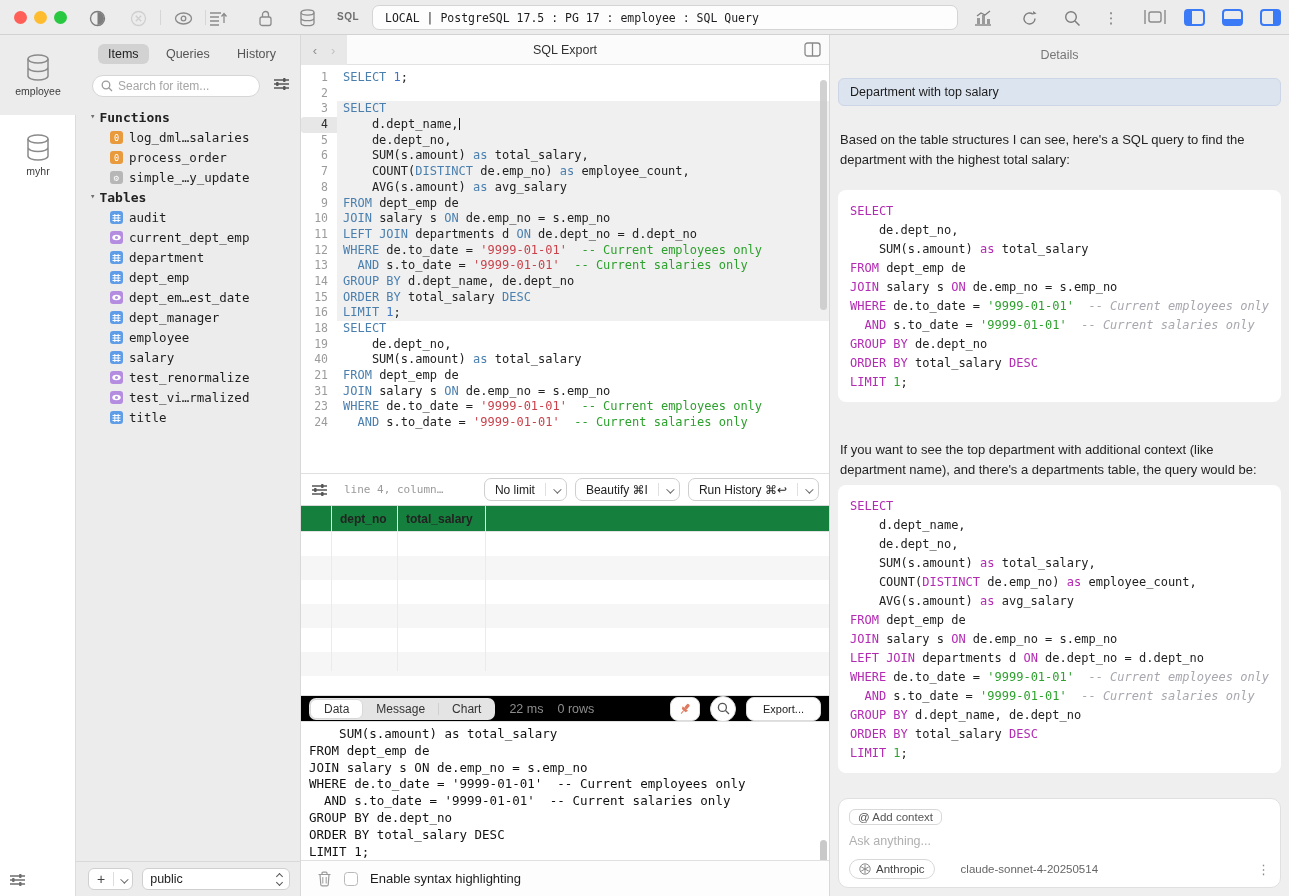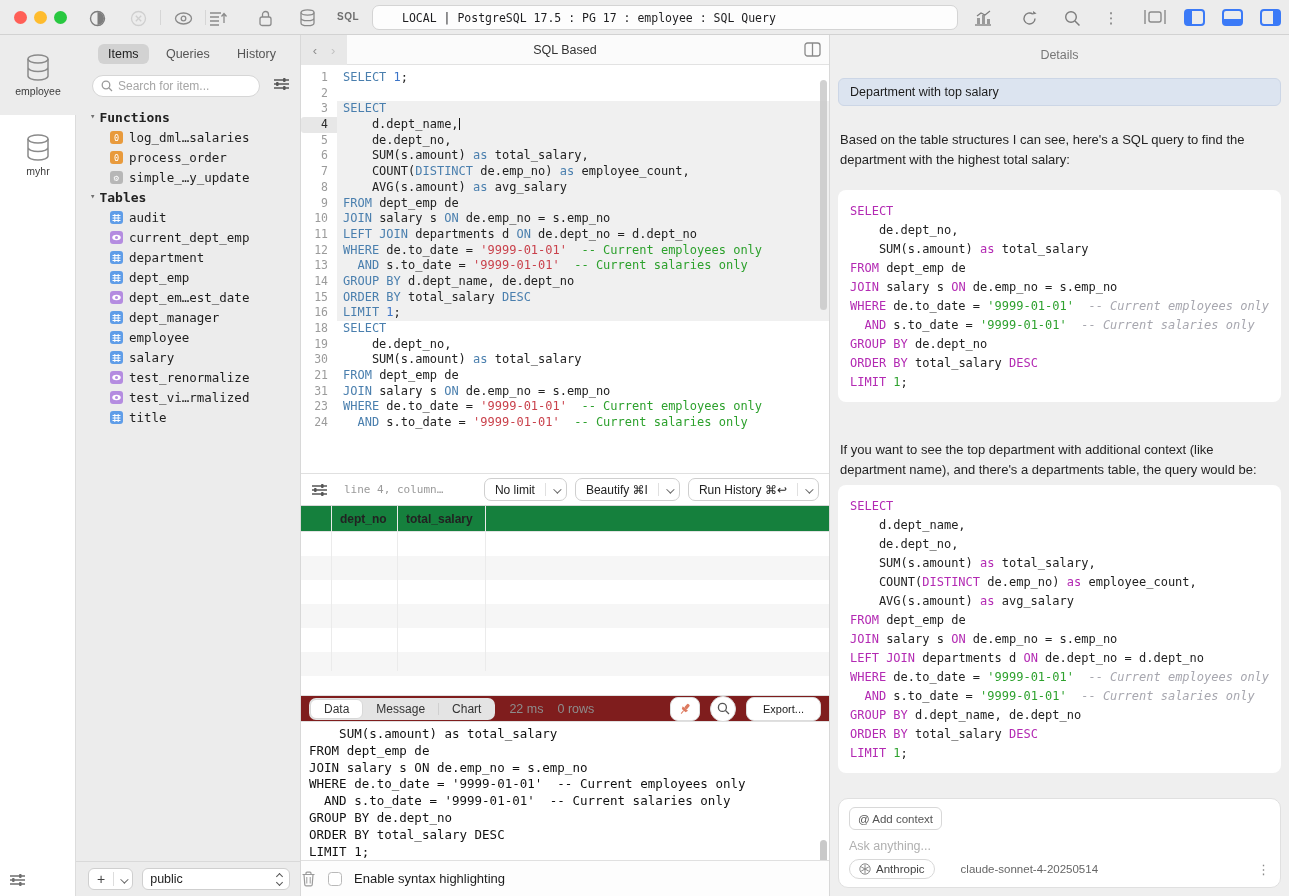--- a/index.html
+++ b/index.html
@@ -6,21 +6,21 @@
   html,body { width:1289px; height:896px; overflow:hidden; }
   body { font-family:"Liberation Sans", sans-serif; background:#ffffff; color:#222; position:relative; }
 
   
   .titlebar { position:absolute; left:0; top:0; width:1289px; height:35px; background:#ececec; border-bottom:1px solid #d2d2d2; }
   .tl { position:absolute; top:11px; width:13px; height:13px; border-radius:50%; }
   .tl.red{ left:14px; background:#ff5f57; } .tl.yellow{ left:34px; background:#febc2e; } .tl.green{ left:54px; background:#28c840; }
   .tb-icon { position:absolute; top:7px; width:22px; height:22px; display:flex; align-items:center; justify-content:center; color:#7d7d7d; }
   .tb-sep { position:absolute; top:10px; width:1px; height:15px; background:#d6d6d6; }
   .sql-label { position:absolute; left:337px; top:11px; font-size:10px; font-weight:bold; letter-spacing:.5px; color:#6e6e6e; }
-  .title-pill { position:absolute; left:372px; top:5px; width:586px; height:25px; background:#fdfdfd; border:1px solid #d4d4d4; border-radius:7px; display:flex; align-items:center; padding-left:29px; font-family:"DejaVu Sans Mono",monospace; font-size:11.5px; color:#1d1d1f; }
+  .title-pill { position:absolute; left:372px; top:5px; width:586px; height:25px; background:#fdfdfd; border:1px solid #d4d4d4; border-radius:7px; display:flex; align-items:center; padding-left:12px; font-family:"DejaVu Sans Mono",monospace; font-size:11.5px; color:#1d1d1f; }
   .layout-gray { position:absolute; top:9px; display:flex; align-items:center; gap:2px; color:#7d7d7d; }
   .blue-box { position:absolute; top:9px; width:21px; height:17px; border:2px solid #3b7af7; border-radius:4px; }
   .blue-box .fill { position:absolute; background:#3b7af7; }
   .blue-box.l .fill{ left:0; top:0; bottom:0; width:6px; }
   .blue-box.b .fill{ left:0; right:0; bottom:0; height:5px; }
   .blue-box.r .fill{ right:0; top:0; bottom:0; width:6px; }
 
   
   .strip { position:absolute; left:0; top:35px; width:76px; height:861px; background:#ffffff; }
   .strip .active-block { position:absolute; left:0; top:0; width:76px; height:80px; background:#ececec; }
@@ -78,49 +78,49 @@
 
   
   .results { position:absolute; left:0; top:470px; width:100%; height:190px; border-top:1px solid #d8d8d8; background:#fff; overflow:hidden; }
   .res-header { position:absolute; left:0; top:0; width:100%; height:26px; background:#15803d; border-bottom:1px solid #e3e3e3; display:flex; align-items:center; font-size:12px; font-weight:bold; color:#222; }
   .res-header .hcell { padding-left:9px; }
   .res-rows { position:absolute; left:0; top:26px; width:100%; }
   .res-row { height:24px; }
   .res-row.alt { background:#f6f6f6; }
   .res-vline { position:absolute; top:0; bottom:24px; width:1px; background:#ebebeb; }
 
-  .res-footer { position:absolute; left:0; top:660px; width:100%; height:27px; background:#7f1d1d; border-top:1px solid #e0e0e0; border-bottom:1px solid #e0e0e0; display:flex; align-items:center; padding:0 8px; }
+  .res-footer { position:absolute; left:0; top:660px; width:100%; height:27px; background:#000000; border-top:1px solid #e0e0e0; border-bottom:1px solid #e0e0e0; display:flex; align-items:center; padding:0 8px; }
   .seg { display:flex; align-items:center; background:#e4e4e4; border-radius:7px; height:22px; padding:1px; }
   .seg .s { font-size:12px; color:#333; padding:0 13px; height:20px; display:flex; align-items:center; border-radius:6px; }
   .seg .s.sel { background:#fff; border:1px solid #d8d8d8; }
   .seg .sdv { width:1px; height:12px; background:#d0d0d0; }
   .res-meta { font-size:12.5px; color:#8d8d8d; margin-left:14px; }
   .rf-btn { height:24px; background:#fff; border:1px solid #ddd; border-radius:8px; display:flex; align-items:center; justify-content:center; }
   .export-btn { padding:0 16px; font-size:11px; color:#222; margin-left:10px; }
   .icon-btn { width:30px; margin-left:10px; }
   .circle-btn { width:26px; border-radius:50%; margin-left:10px; }
 
   
   .msg-panel { position:absolute; left:0; top:687px; width:100%; height:138px; background:#fff; overflow:hidden; font-family:"DejaVu Sans Mono",monospace; font-size:12.5px; line-height:16.8px; color:#111; padding:4px 0 0 8px; white-space:pre; }
   .msg-scroll { position:absolute; right:2px; top:805px; width:7px; height:28px; background:#c9c9c9; border-radius:4px; }
-  .ed-bottombar { position:absolute; left:0; top:825px; width:100%; height:36px; border-top:1px solid #e0e0e0; background:#fdfdfd; display:flex; align-items:center; gap:12px; }
+  .ed-bottombar { position:absolute; left:0; top:825px; width:100%; height:36px; border-top:1px solid #e0e0e0; background:#fdfdfd; display:flex; align-items:center; gap:12px; padding-left:16px; }
   .checkbox { width:14px; height:14px; border:1.5px solid #b9b9b9; border-radius:3.5px; background:#fff; }
   .cb-label { font-size:13px; color:#1c1c1c; }
 
   
   .right-panel { position:absolute; left:830px; top:35px; width:459px; height:861px; background:#efefef; overflow:hidden; }
   .rp-tabs { position:absolute; top:10px; left:0; width:100%; display:flex; justify-content:center; gap:18px; align-items:center;flex-direction:column; }
   .rp-tab { font-size:12.5px; color:#777; padding:3px 11px; border-radius:6px; }
   .rp-tab.sel { background:#d4d4d4; color:#1d1d1d; }
   .rp-banner { position:absolute; left:8px; top:43px; width:443px; height:28px; background:#dce4f0; border:1px solid #ccd6e6; border-radius:6px; display:flex; align-items:center; padding-left:11px; font-size:12.5px; color:#1c1c1c; }
   .rp-para { position:absolute; left:10px; width:436px; font-size:13px; line-height:20px; color:#242424; }
   .rp-code { position:absolute; left:8px; width:443px; background:#fff; border-radius:8px; padding:12px 0 10px 12px; font-family:"DejaVu Sans Mono",monospace; font-size:12px; line-height:19px; white-space:pre; overflow:hidden; }
   .k-as{color:#b32ab3;} .s-as{color:#2da12d;} .c-as{color:#a7a7af; font-style:italic;} .n-as{color:#2da12d;}
   .chat-card { position:absolute; left:8px; top:763px; width:443px; height:90px; background:#fff; border:1px solid #e0e0e0; border-radius:10px; padding:8px 10px; }
-  .ctx-chip { display:inline-flex; align-items:center; height:23px; border:1px solid #d8d8d8; border-radius:6px; padding:0 8px; font-size:11.5px; color:#555; }
+  .ctx-chip { display:inline-flex; align-items:center; height:16px; border:1px solid #d8d8d8; border-radius:6px; padding:0 8px; font-size:11.5px; color:#555; }
   .ask-ph { margin-top:9px; font-size:12.5px; color:#b0b0b0; }
   .chat-bottom { position:absolute; left:10px; right:10px; bottom:8px; display:flex; align-items:center; }
   .prov-chip { display:inline-flex; align-items:center; gap:5px; height:20px; border:1px solid #d8d8d8; border-radius:10px; padding:0 9px; font-size:11.5px; color:#444; }
   .model-txt { font-size:11.5px; color:#666; margin-left:26px; }
   .kebab { margin-left:auto; color:#8a8a8a; font-size:13px; }
   svg { display:block; }
 </style>
 </head>
 <body>
 
@@ -417,21 +417,21 @@
     </div>
   </div>
 </div>
 
 <div class="editor-pane">
   <div class="ed-header">
     <div class="ed-nav">
       <span>‹</span>
       <span class="fwd">›</span>
     </div>
-    <div class="ed-title">SQL Based</div>
+    <div class="ed-title">SQL Export</div>
     <div class="ed-split">
       <svg width="17" height="15" viewBox="0 0 17 15">
           <rect x="1" y="1" width="15" height="13" rx="2.5" fill="none" stroke="#8a8a8a" stroke-width="1.3"></rect>
           <path d="M8.5 1 V14" stroke="#8a8a8a" stroke-width="1.3"></path>
         </svg>
     </div>
   </div>
   <div class="code-area" id="code-area">
       <div class="code-row"><span class="gut">1</span><span class="txt"><span class="k-ed">SELECT</span> <span class="n-ed">1</span>;</span></div>
       <div class="code-row"><span class="gut">2</span><span class="txt"></span></div>
@@ -444,21 +444,21 @@
       <div class="code-row"><span class="gut">9</span><span class="txt stmt"><span class="k-ed">FROM</span> dept_emp de</span></div>
       <div class="code-row"><span class="gut">10</span><span class="txt stmt"><span class="k-ed">JOIN</span> salary s <span class="k-ed">ON</span> de.emp_no = s.emp_no</span></div>
       <div class="code-row"><span class="gut">11</span><span class="txt stmt"><span class="k-ed">LEFT</span> <span class="k-ed">JOIN</span> departments d <span class="k-ed">ON</span> de.dept_no = d.dept_no</span></div>
       <div class="code-row"><span class="gut">12</span><span class="txt stmt"><span class="k-ed">WHERE</span> de.to_date = <span class="s-ed">'9999-01-01'</span>  <span class="c-ed">-- Current employees only</span></span></div>
       <div class="code-row"><span class="gut">13</span><span class="txt stmt">  <span class="k-ed">AND</span> s.to_date = <span class="s-ed">'9999-01-01'</span>  <span class="c-ed">-- Current salaries only</span></span></div>
       <div class="code-row"><span class="gut">14</span><span class="txt stmt"><span class="k-ed">GROUP</span> <span class="k-ed">BY</span> d.dept_name, de.dept_no</span></div>
       <div class="code-row"><span class="gut">15</span><span class="txt stmt"><span class="k-ed">ORDER</span> <span class="k-ed">BY</span> total_salary <span class="k-ed">DESC</span></span></div>
       <div class="code-row"><span class="gut">16</span><span class="txt stmt"><span class="k-ed">LIMIT</span> <span class="n-ed">1</span>;</span></div>
       <div class="code-row"><span class="gut">18</span><span class="txt"><span class="k-ed">SELECT</span></span></div>
       <div class="code-row"><span class="gut">19</span><span class="txt">    de.dept_no,</span></div>
-      <div class="code-row"><span class="gut">30</span><span class="txt">    SUM(s.amount) <span class="k-ed">as</span> total_salary</span></div>
+      <div class="code-row"><span class="gut">40</span><span class="txt">    SUM(s.amount) <span class="k-ed">as</span> total_salary</span></div>
       <div class="code-row"><span class="gut">21</span><span class="txt"><span class="k-ed">FROM</span> dept_emp de</span></div>
       <div class="code-row"><span class="gut">31</span><span class="txt"><span class="k-ed">JOIN</span> salary s <span class="k-ed">ON</span> de.emp_no = s.emp_no</span></div>
       <div class="code-row"><span class="gut">23</span><span class="txt"><span class="k-ed">WHERE</span> de.to_date = <span class="s-ed">'9999-01-01'</span>  <span class="c-ed">-- Current employees only</span></span></div>
       <div class="code-row"><span class="gut">24</span><span class="txt">  <span class="k-ed">AND</span> s.to_date = <span class="s-ed">'9999-01-01'</span>  <span class="c-ed">-- Current salaries only</span></span></div>
     </div>
   <div class="ed-scroll"></div>
   <div class="ed-footer">
     <svg width="17" height="14" viewBox="0 0 17 14">
         <path d="M1 3 h15 M1 7 h15 M1 11 h15" stroke="#555" stroke-width="1.3"></path>
         <rect x="10" y="1" width="2.6" height="4" rx="1" fill="#555"></rect>

